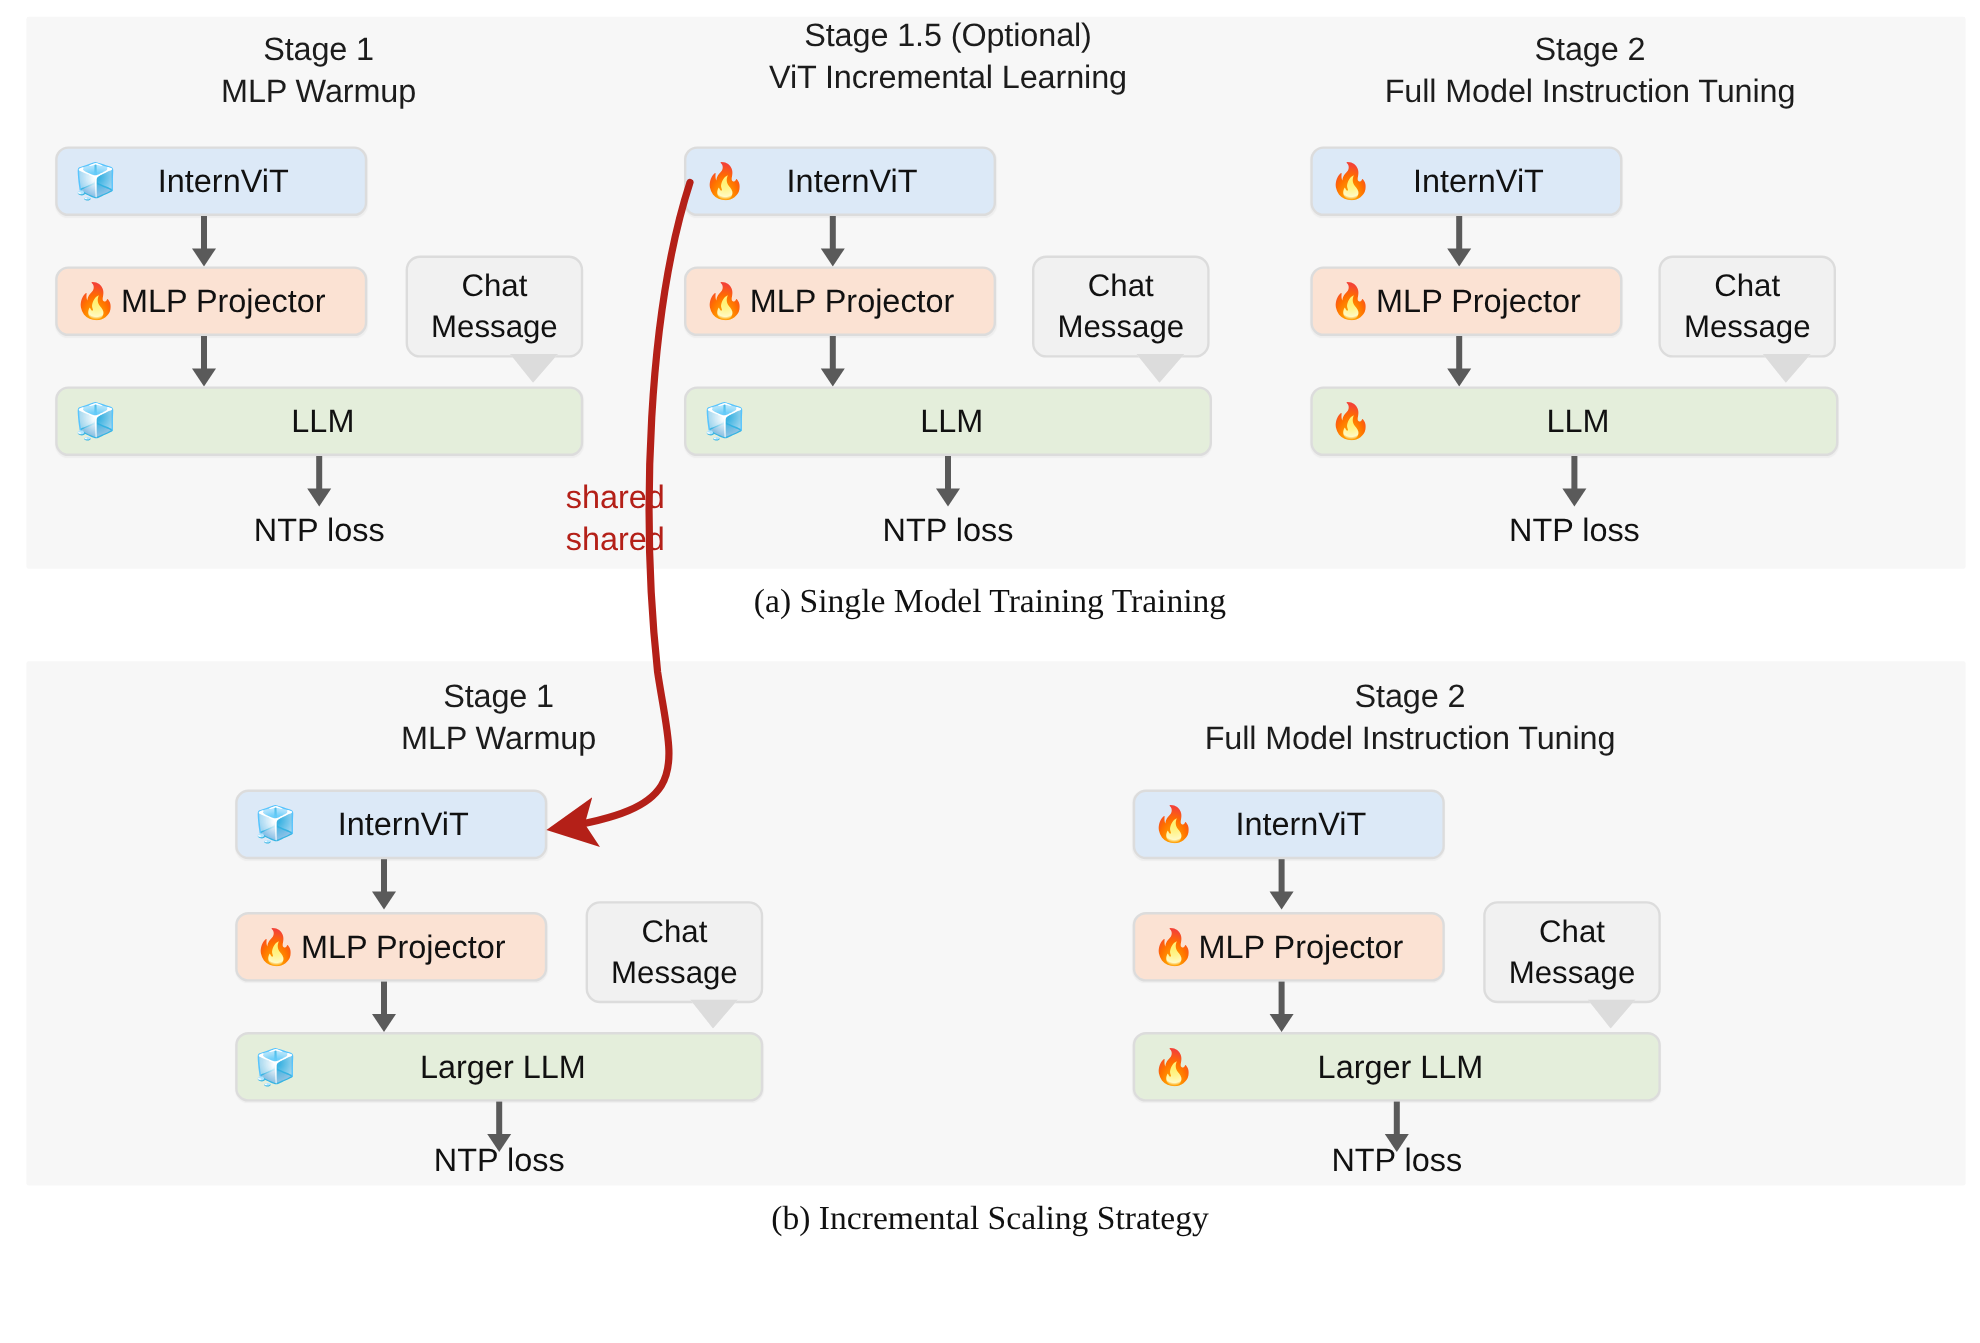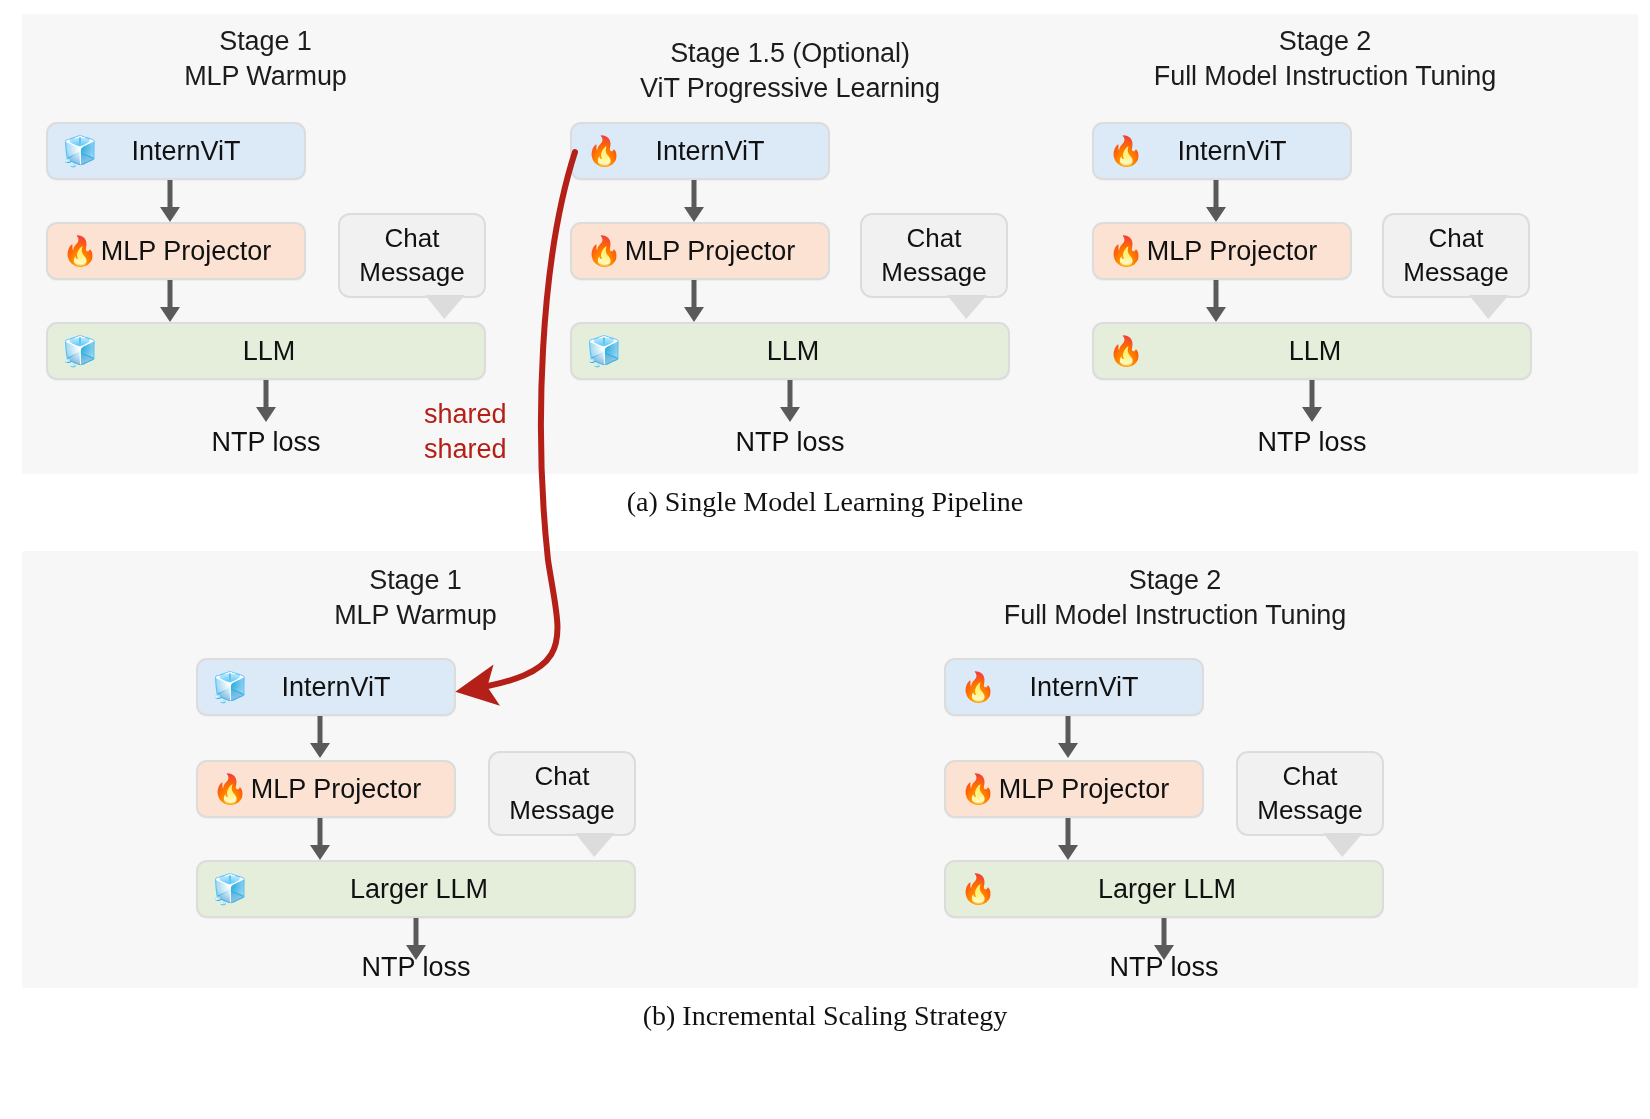--- a/index.html
+++ b/index.html
@@ -63,21 +63,21 @@
     width:0;height:0;border-left:10px solid transparent;
     border-right:10px solid transparent;border-top:15px solid #5a5a5a;}
 
   .loss{
     position:absolute;font-size:27px;color:#111;text-align:center;
     white-space:nowrap;
   }
 
   .shared-label{
     position:absolute;color:#b42018;font-size:27px;line-height:1.28;
-    text-align:left;white-space:nowrap;
+    text-align:right;white-space:nowrap;
   }
   .shared-label span{display:block;}
 
   .caption{
     position:absolute;width:100%;text-align:center;
     font-family:"Liberation Serif","DejaVu Serif",serif;
     font-size:28px;color:#111;
   }
   #caption-a{top:486px;left:0;}
   #caption-b{top:1000px;left:0;}
@@ -127,23 +127,23 @@
   <div class="shaft" style="height:28px;"></div>
     <div class="head" style="top:27px;"></div>
 </div>
 <div class="loss" style="left:166px;top:427px;width:200px;">NTP loss</div>
 
 <div class="shared-label" style="left:424px;top:397px;width:130px;">
   <span>shared</span>
   <span>shared</span>
 </div>
 
-<div class="stage-title" style="left:570px;top:36px;width:440px;">
+<div class="stage-title" style="left:570px;top:12px;width:440px;">
   <span>Stage 1.5 (Optional)</span>
-  <span>ViT Progressive Learning</span>
+  <span>ViT Incremental Learning</span>
 </div>
 
 <div class="node blue" style="left:570px;top:122px;width:260px;height:58px;">
   <span class="emoji">🔥</span>
   <span class="label">InternViT</span>
 </div>
 <div class="arrow" style="left:684px;top:180px;width:20px;height:42px;">
   <div class="shaft" style="height:28px;"></div>
     <div class="head" style="top:27px;"></div>
 </div>
@@ -205,21 +205,21 @@
 <div class="node green wide" style="left:1092px;top:322px;width:440px;height:58px;">
   <span class="emoji">🔥</span>
   <span class="label">LLM</span>
 </div>
 <div class="arrow" style="left:1302px;top:380px;width:20px;height:42px;">
   <div class="shaft" style="height:28px;"></div>
     <div class="head" style="top:27px;"></div>
 </div>
 <div class="loss" style="left:1212px;top:427px;width:200px;">NTP loss</div>
 
-<div class="caption" id="caption-a">(a) Single Model Learning Pipeline</div>
+<div class="caption" id="caption-a">(a) Single Model Training Training</div>
 
 <div class="panel" id="panel-b"></div>
 
 <div class="stage-title" style="left:198px;top:563px;width:435px;">
   <span>Stage 1</span>
   <span>MLP Warmup</span>
 </div>
 
 <div class="node blue" style="left:196px;top:658px;width:260px;height:58px;">
   <span class="emoji">🧊</span>

